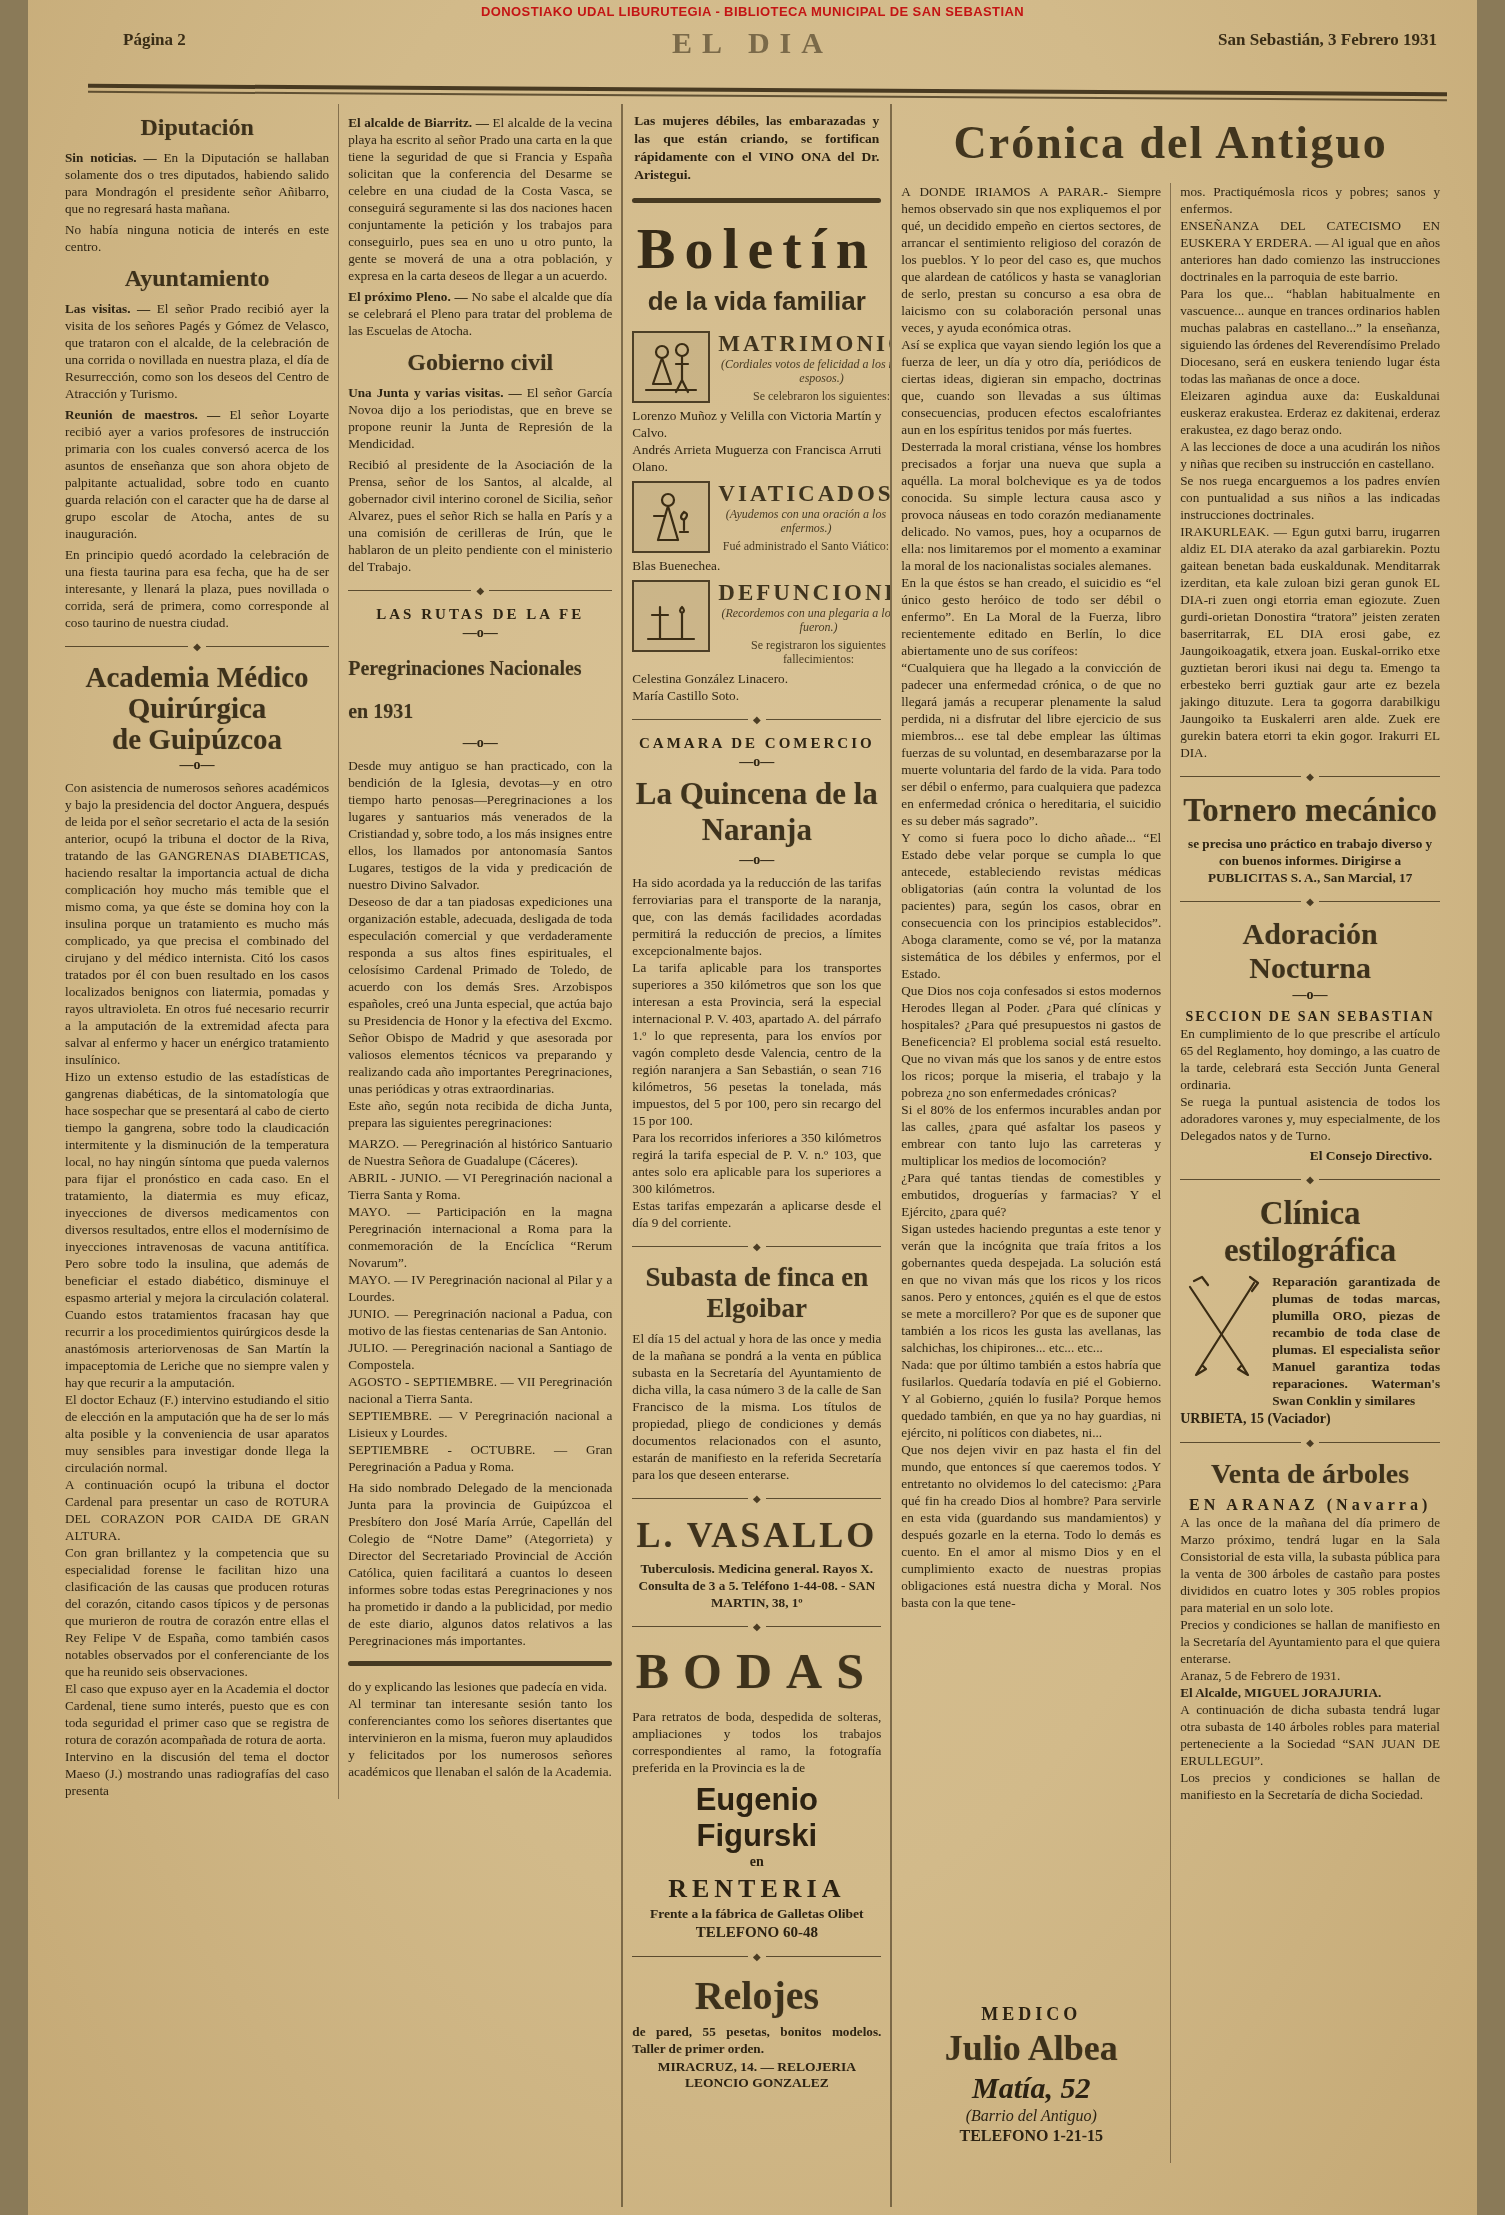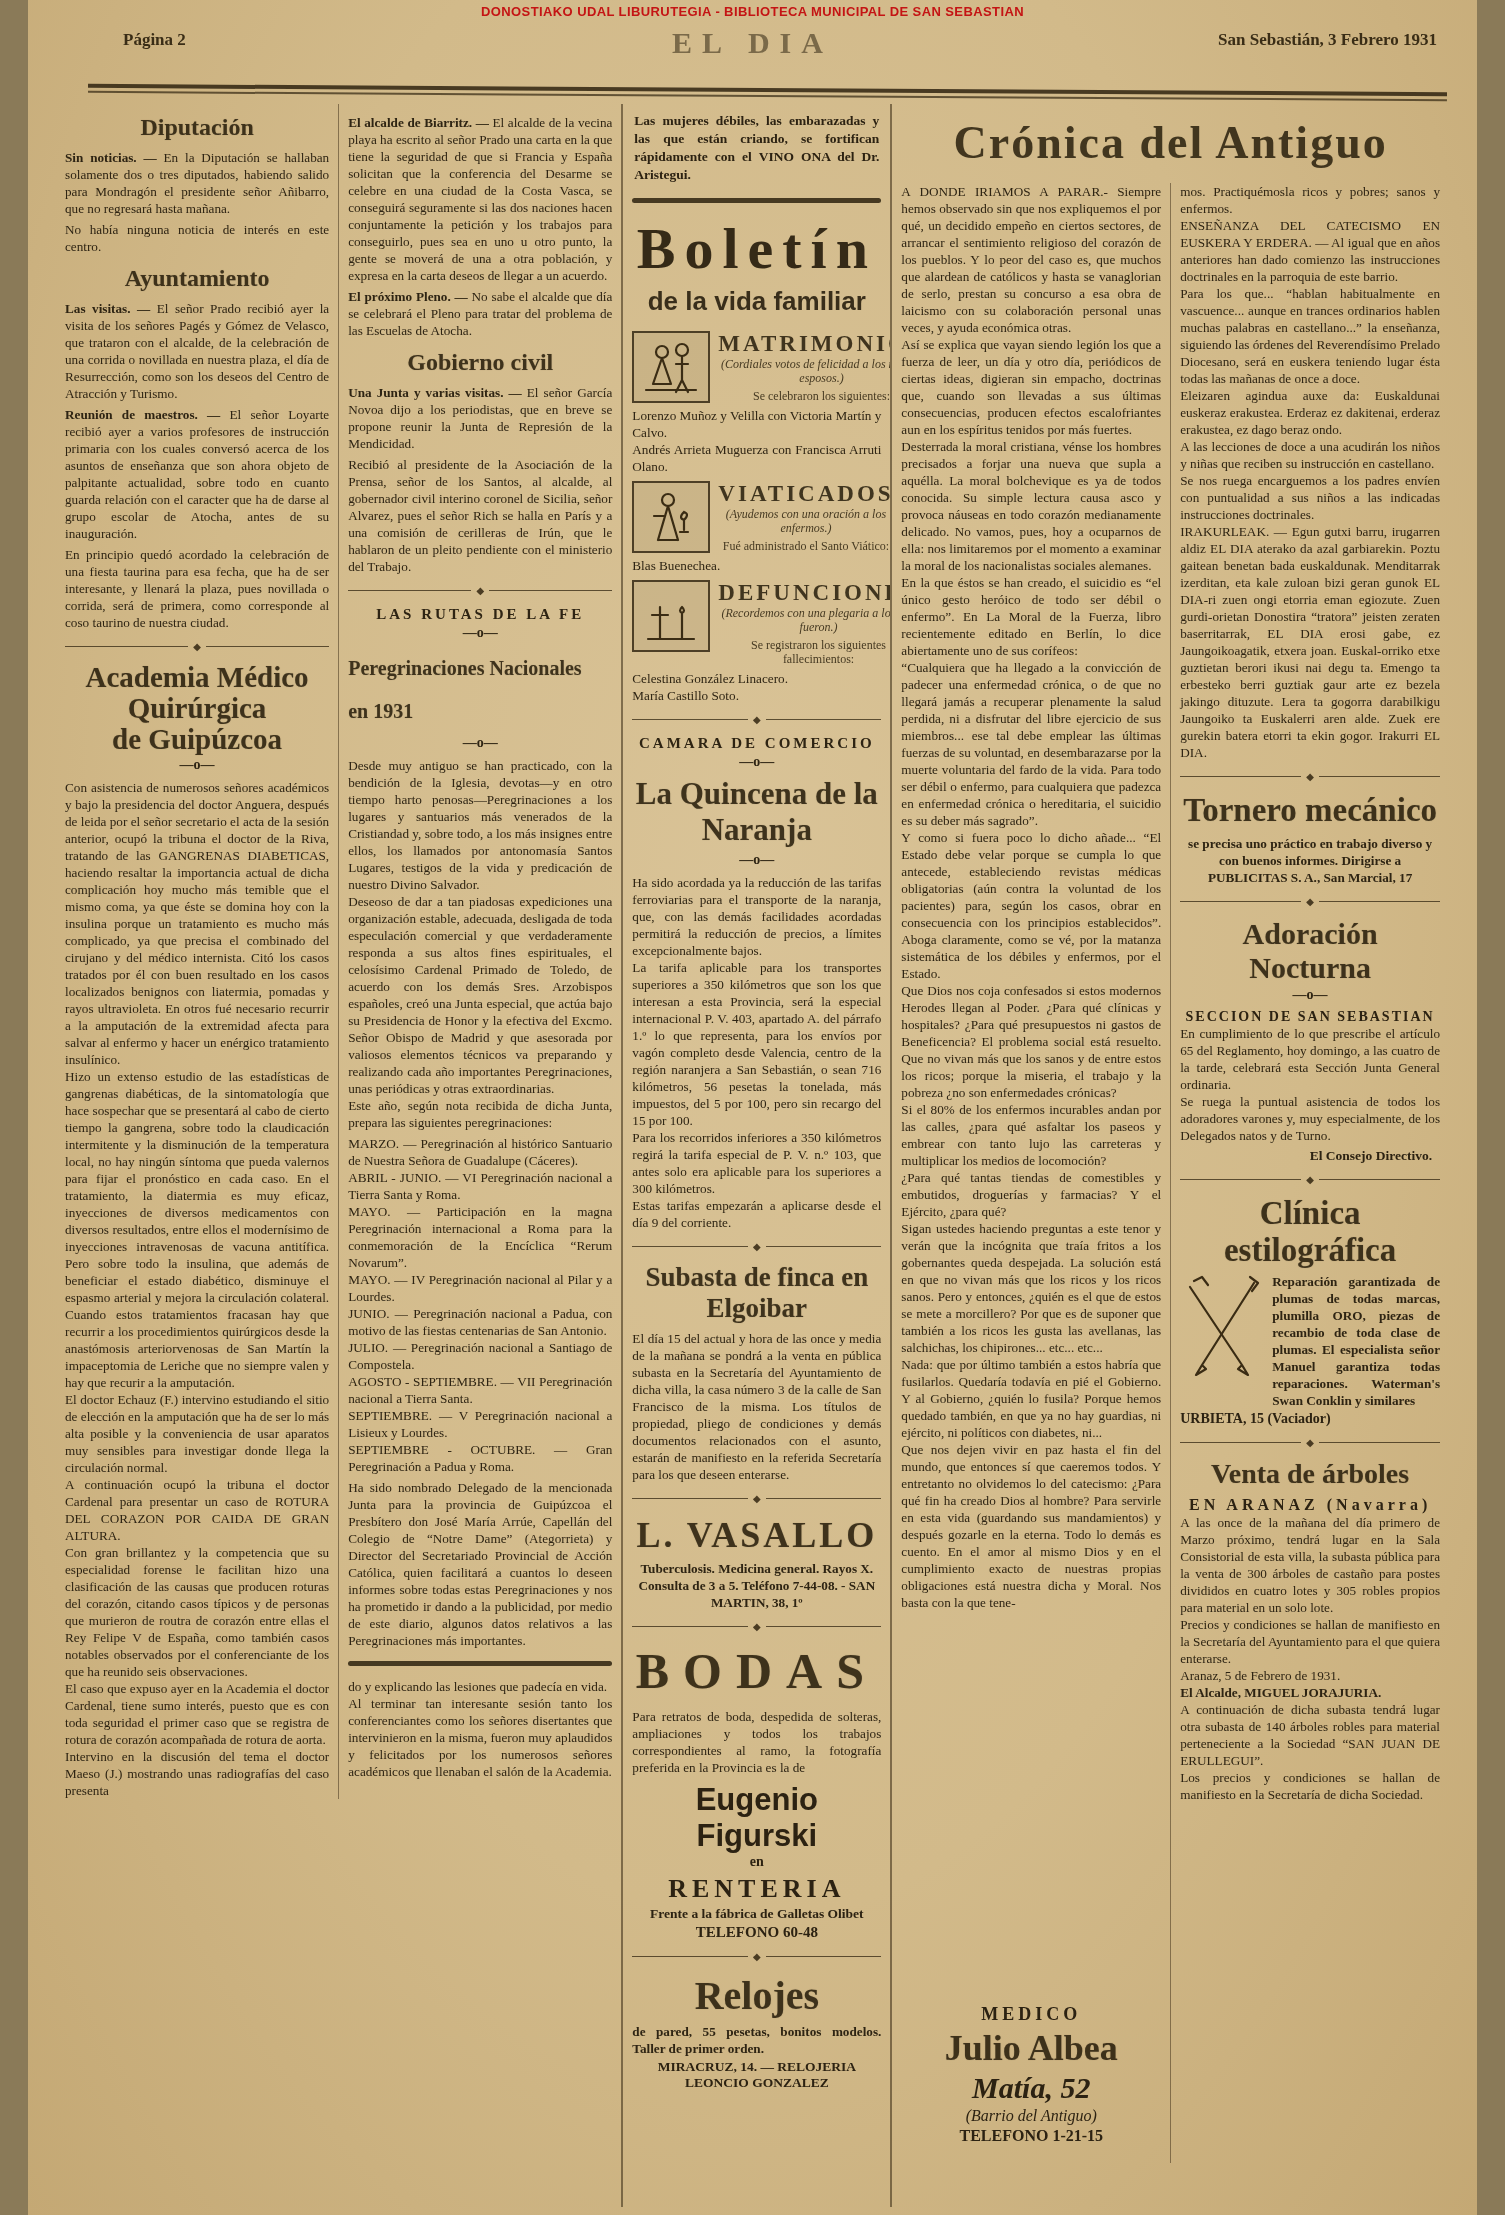--- a/index.html
+++ b/index.html
@@ -249,21 +249,21 @@
         </div>
       <h2 class="h-subasta worn">Subasta de finca en Elgoibar</h2>
       <div class="body pre">El día 15 del actual y hora de las once y media de la mañana se pondrá a la venta en pública subasta en la Secretaría del Ayuntamiento de dicha villa, la casa número 3 de la calle de San Francisco de la misma. Los títulos de propiedad, pliego de condiciones y demás documentos relacionados con el asunto, estarán de manifiesto en la referida Secretaría para los que deseen enterarse.</div>
 
       <div class="divider">
           <span class="ln"></span>
           <span class="dm">◆</span>
           <span class="ln"></span>
         </div>
       <h2 class="h-vasallo worn">L. VASALLO</h2>
-      <div class="body pre ad-bold center">Tuberculosis. Medicina general. Rayos X. Consulta de 3 a 5. Teléfono 7-44-08. - SAN MARTIN, 38, 1º</div>
+      <div class="body pre ad-bold center">Tuberculosis. Medicina general. Rayos X. Consulta de 3 a 5. Teléfono 1-44-08. - SAN MARTIN, 38, 1º</div>
 
       <div class="divider">
           <span class="ln"></span>
           <span class="dm">◆</span>
           <span class="ln"></span>
         </div>
       <h2 class="h-bodas worn">BODAS</h2>
       <div class="body pre">Para retratos de boda, despedida de solteras, ampliaciones y todos los trabajos correspondientes al ramo, la fotografía preferida en la Provincia es la de</div>
       <div class="h-figurski">Eugenio Figurski</div>
       <div class="center ad-bold" style="font-size:14px">en</div>

